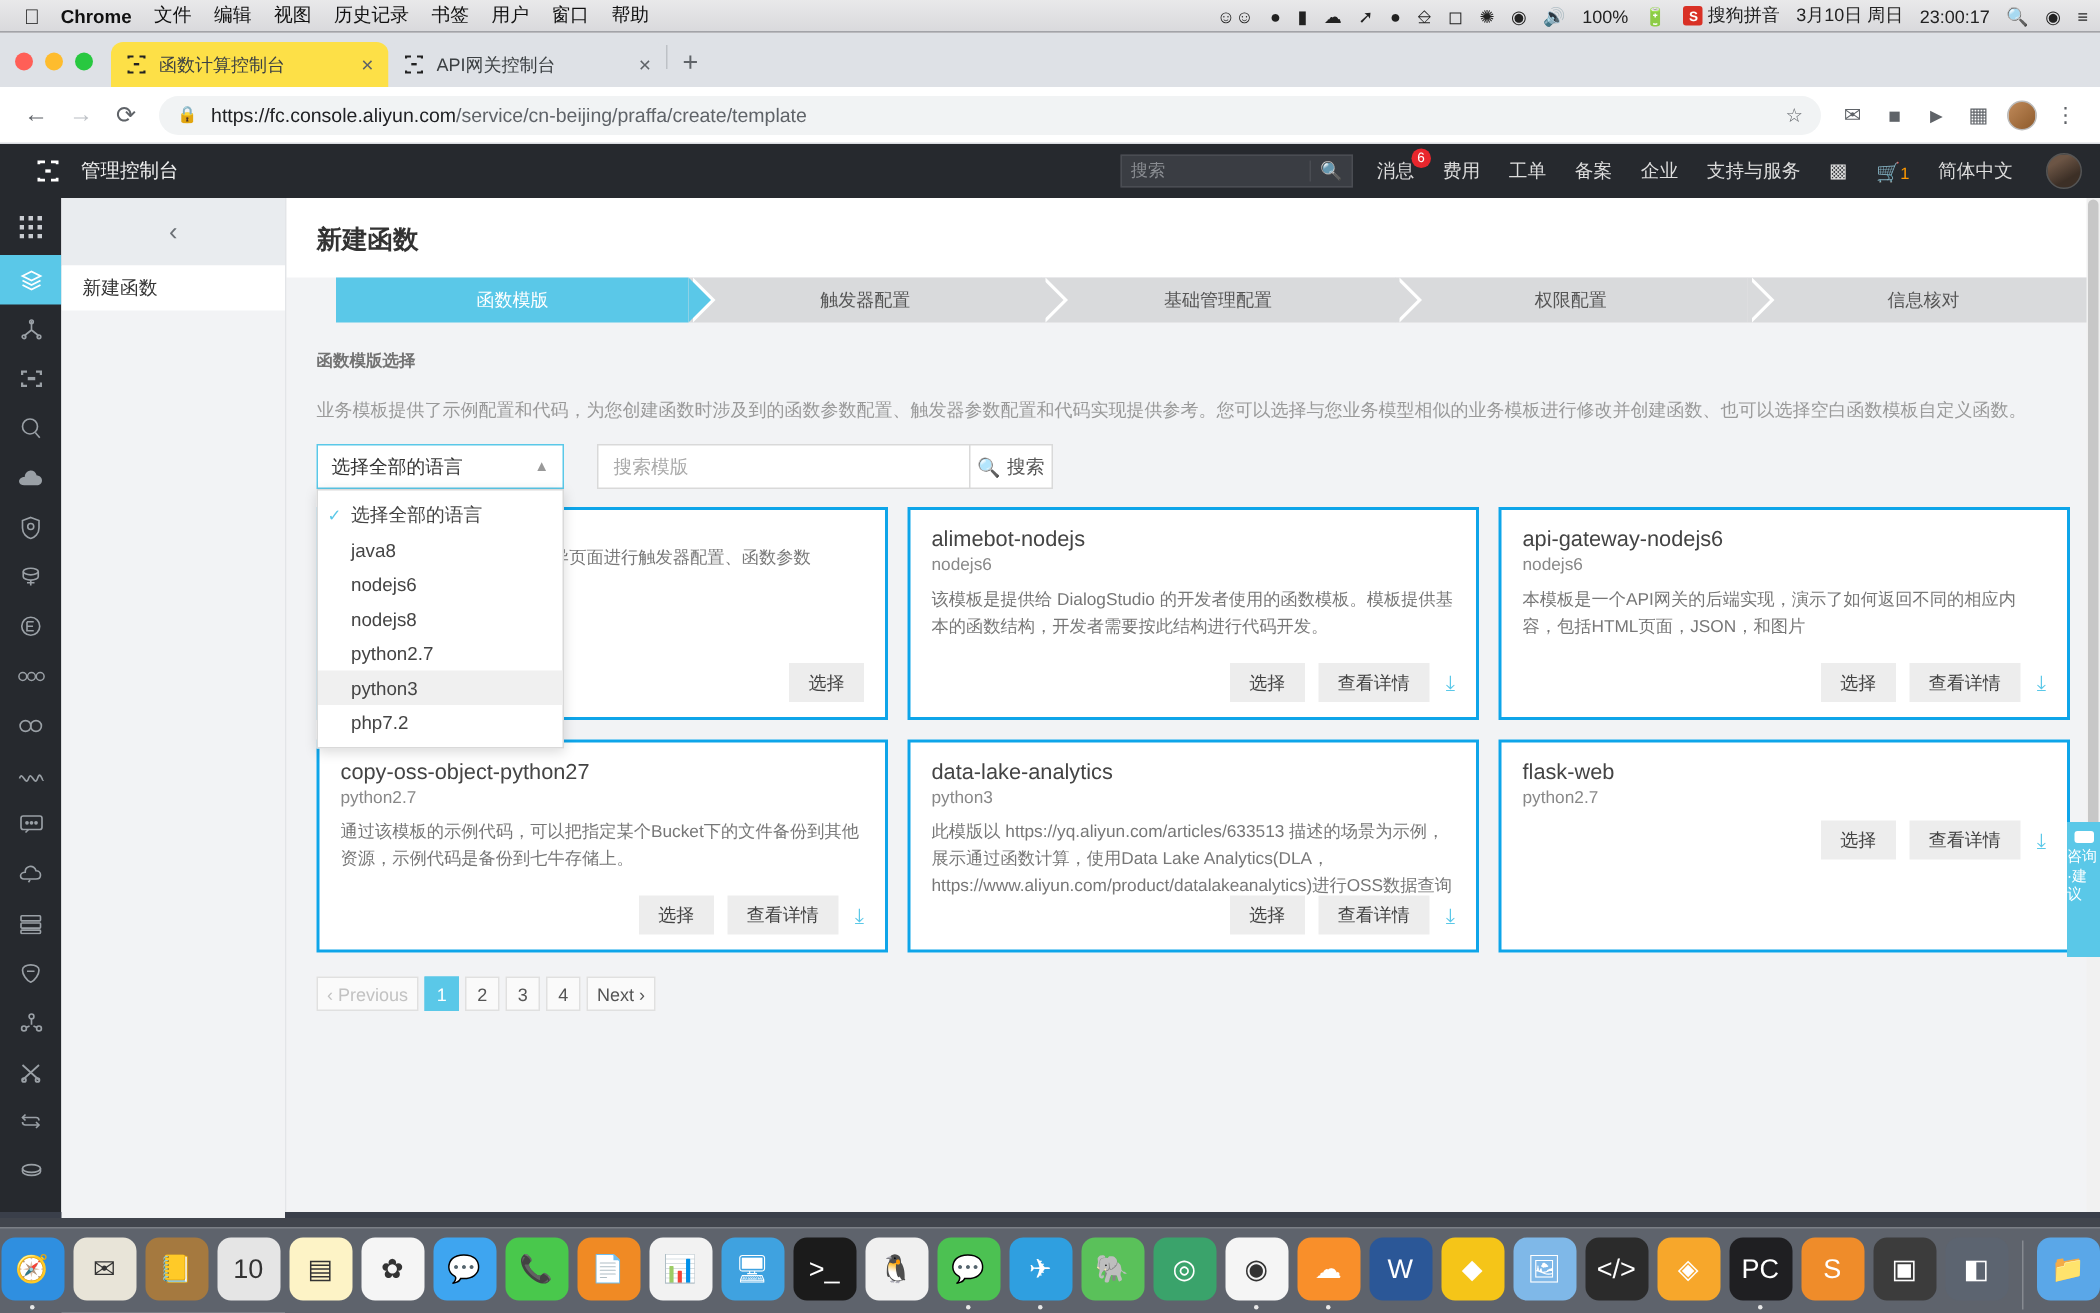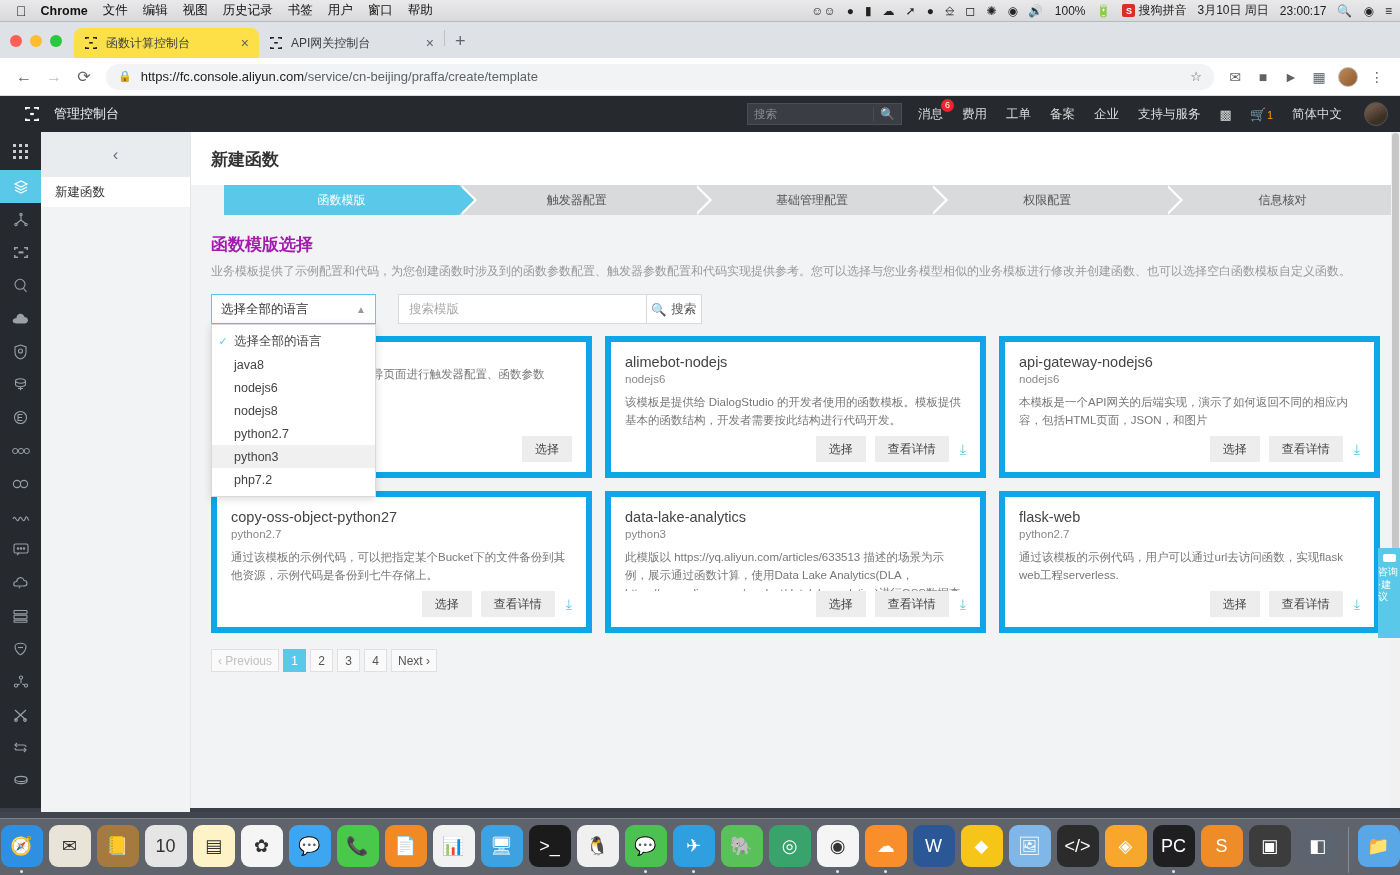--- a/index.html
+++ b/index.html
@@ -168,21 +168,21 @@
   }
   .step.active::after { border-left-color: #5ac8e8; }
   .step:not(:last-child)::before {
     content: ''; position: absolute; right: -18px; top: 0;
     width: 0; height: 0; z-index: 2;
     border-top: 15px solid transparent; border-bottom: 15px solid transparent;
     border-left: 15px solid #fff;
   }
 
   .content { padding: 18px 20px 0 20px; }
-  .sec-title { font-size: 17px; font-weight: bold; color: #a21caf; margin-bottom: 6px; }
+  .sec-title { font-size: 11px; font-weight: bold; color: #737373; margin-bottom: 16px; }
   .sec-desc { font-size: 12px; color: #9a9a9a; line-height: 1.5; margin-bottom: 14px; }
 
   .filters { display: flex; gap: 22px; margin-bottom: 12px; position: relative; }
   .select-box {
     width: 165px; height: 30px; border: 1px solid #5ac8e8; background: #fff;
     display: flex; align-items: center; padding: 0 9px; font-size: 12.5px; color: #333;
     position: relative;
   }
   .select-box .caret { margin-left: auto; color: #999; font-size: 10px; }
   .dropdown {
@@ -207,21 +207,21 @@
   }
   .searchbar input::placeholder { color: #aaa; }
   .searchbar .sb-btn {
     width: 56px; height: 30px; border: 1px solid #d9d9d9; background: #fff;
     display: flex; align-items: center; justify-content: center; gap: 4px;
     font-size: 12.5px; color: #555;
   }
 
   .cards { display: grid; grid-template-columns: repeat(3, 1fr); gap: 13px; }
   .card {
-    background: #fff; border: 6px solid #0ea5e9; height: 142px;
+    background: #fff; border: 2px solid #0ea5e9; height: 142px;
     padding: 12px 14px 10px 14px; display: flex; flex-direction: column;
   }
   .card-name { font-size: 14.5px; color: #444; margin-bottom: 3px; }
   .card-runtime { font-size: 11.5px; color: #888; margin-bottom: 9px; }
   .card-desc { font-size: 11.5px; color: #777; line-height: 1.55; flex: 1; overflow: hidden; }
   .card-actions { display: flex; align-items: center; justify-content: flex-end; gap: 9px; }
   .btn-sm {
     height: 26px; padding: 0 13px; background: #ededed; border: 0;
     font-size: 12px; color: #444; display: flex; align-items: center; font-family: inherit;
   }
@@ -662,21 +662,20 @@
           <div class="card-actions">
             <button class="btn-sm">选择</button>
             <button class="btn-sm">查看详情</button>
             <span class="dl-icon">⤓</span>
           </div>
         </div>
 
         <div class="card">
           <div class="card-name">flask-web</div>
           <div class="card-runtime">python2.7</div>
-          <div class="card-desc">通过该模板的示例代码，用户可以通过url去访问函数，实现flask web工程serverless.</div>
           <div class="card-actions">
             <button class="btn-sm">选择</button>
             <button class="btn-sm">查看详情</button>
             <span class="dl-icon">⤓</span>
           </div>
         </div>
       </div>
 
       <div class="pager">
         <div class="pg dis">

